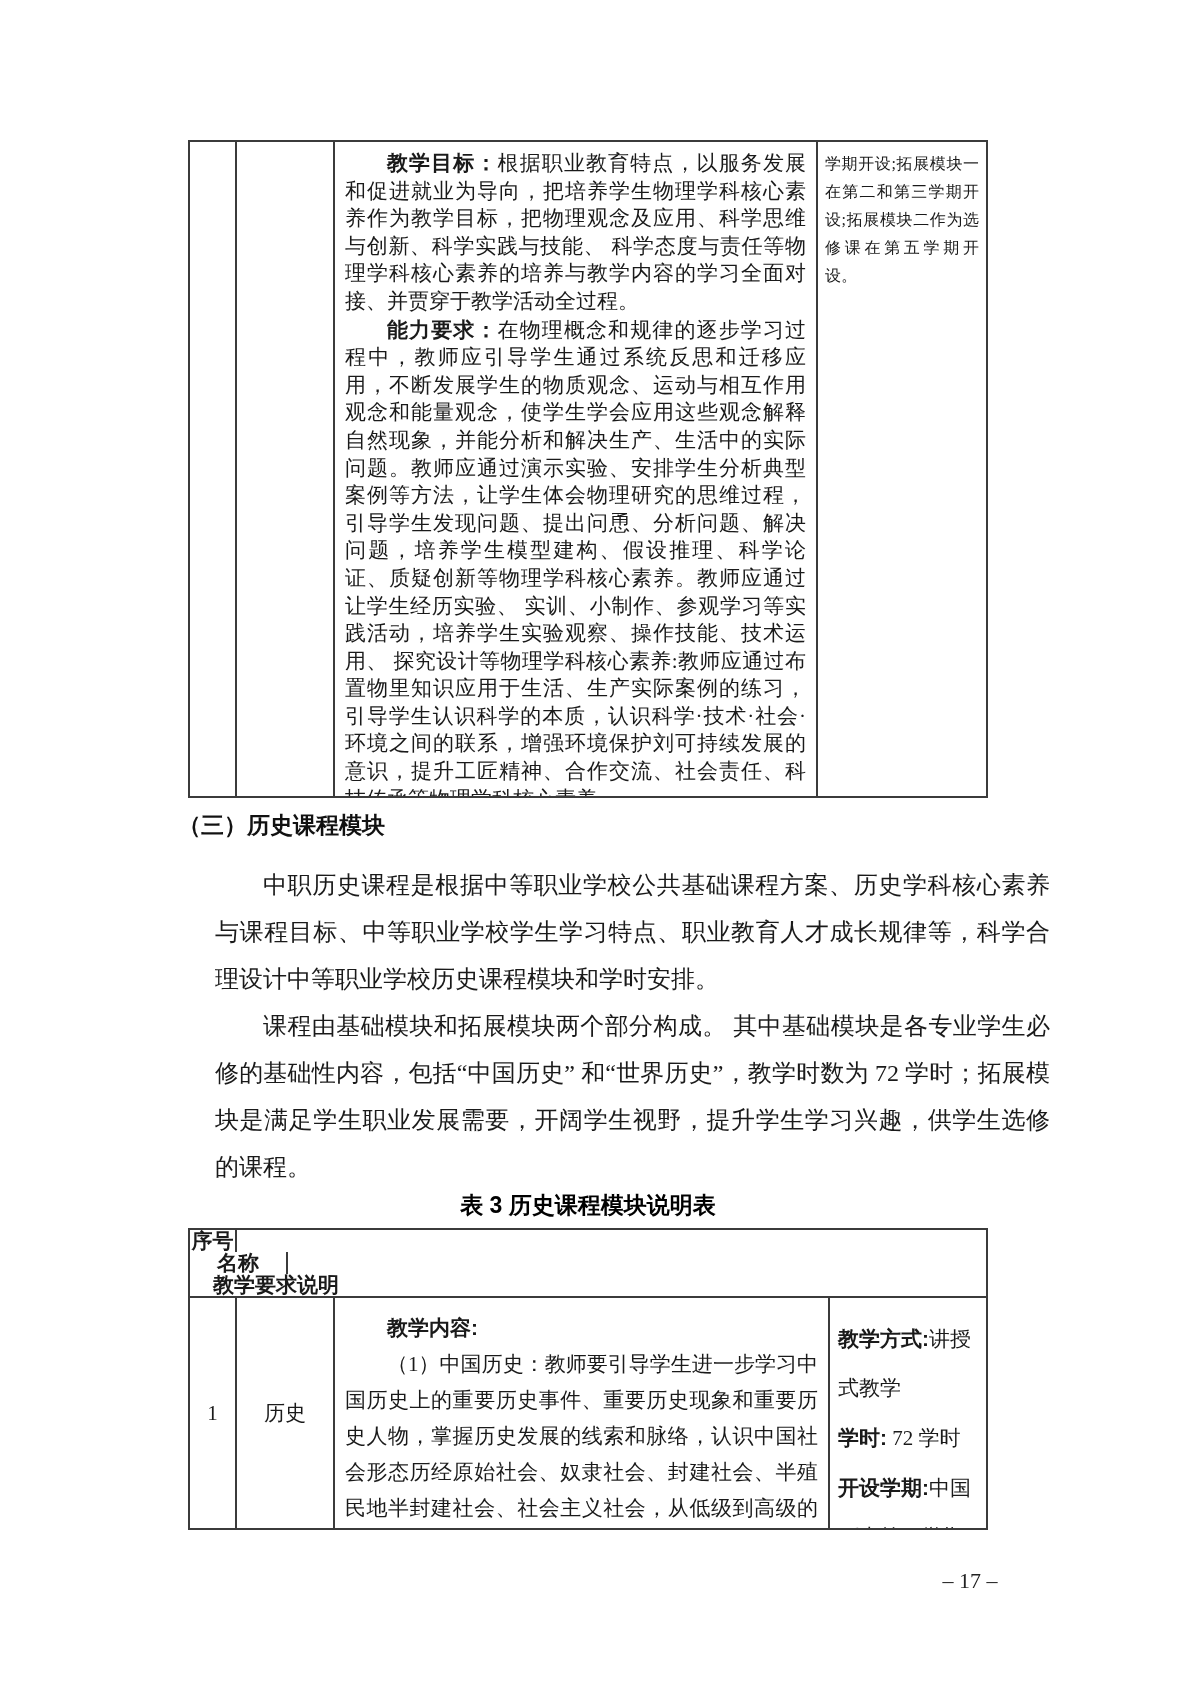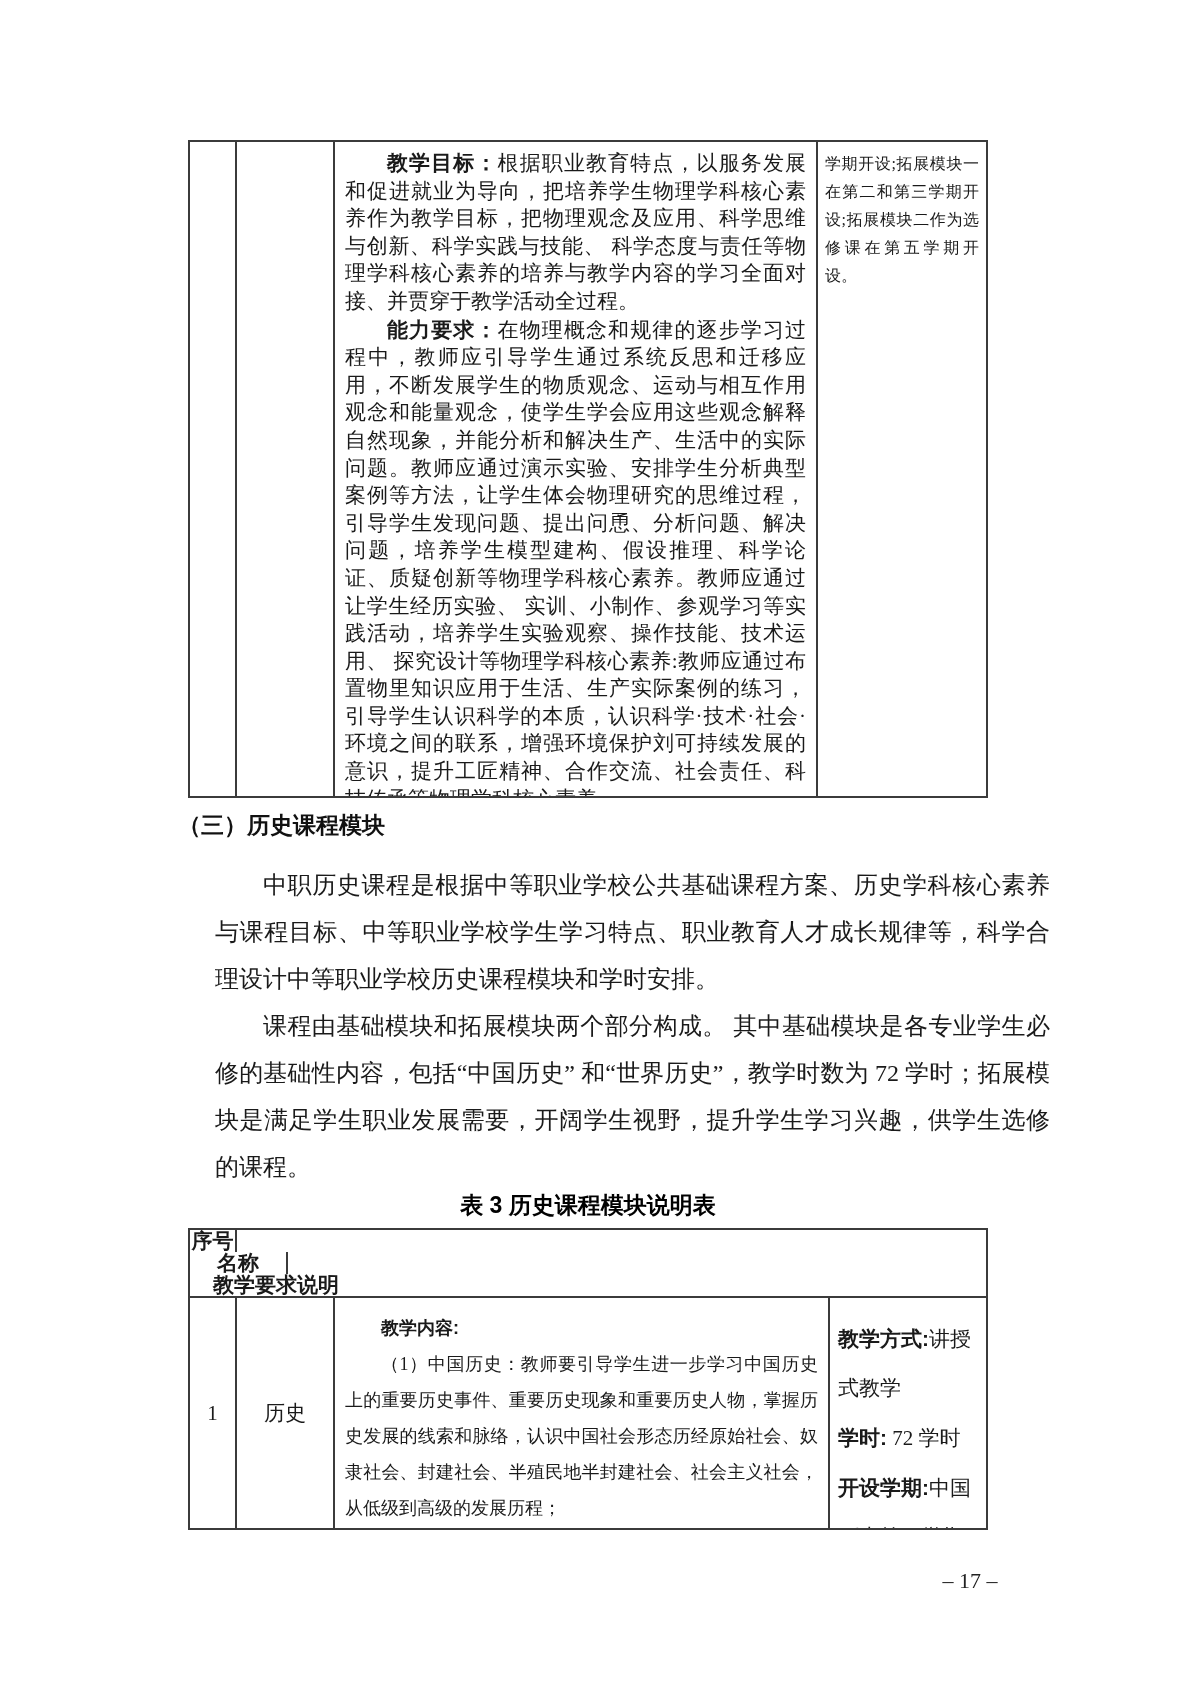--- a/index.html
+++ b/index.html
@@ -67,21 +67,21 @@
     font-family:"Liberation Sans","DejaVu Sans",sans-serif;
     font-size:21px; font-weight:bold;
   }
   .hrow.datarow .hc1,
   .hrow.datarow .hc2{
     display:flex; align-items:center; justify-content:center;
     font-size:21px;
   }
   .hrow.datarow .hc3{
     padding:12px 10px 0 10px;
-    font-size:18px; line-height:36px; text-align:justify;
+    font-size:21px; line-height:36px; text-align:justify;
   }
   .hrow.datarow .hc4{
     padding:16px 7px 0 8px;
     font-size:21px; line-height:49px;
   }
   .hc4 p{margin:0;}
   
   .pagenum{
     position:absolute; left:900px; top:1568px; width:140px;
     text-align:center; font-size:22px; color:#222;

